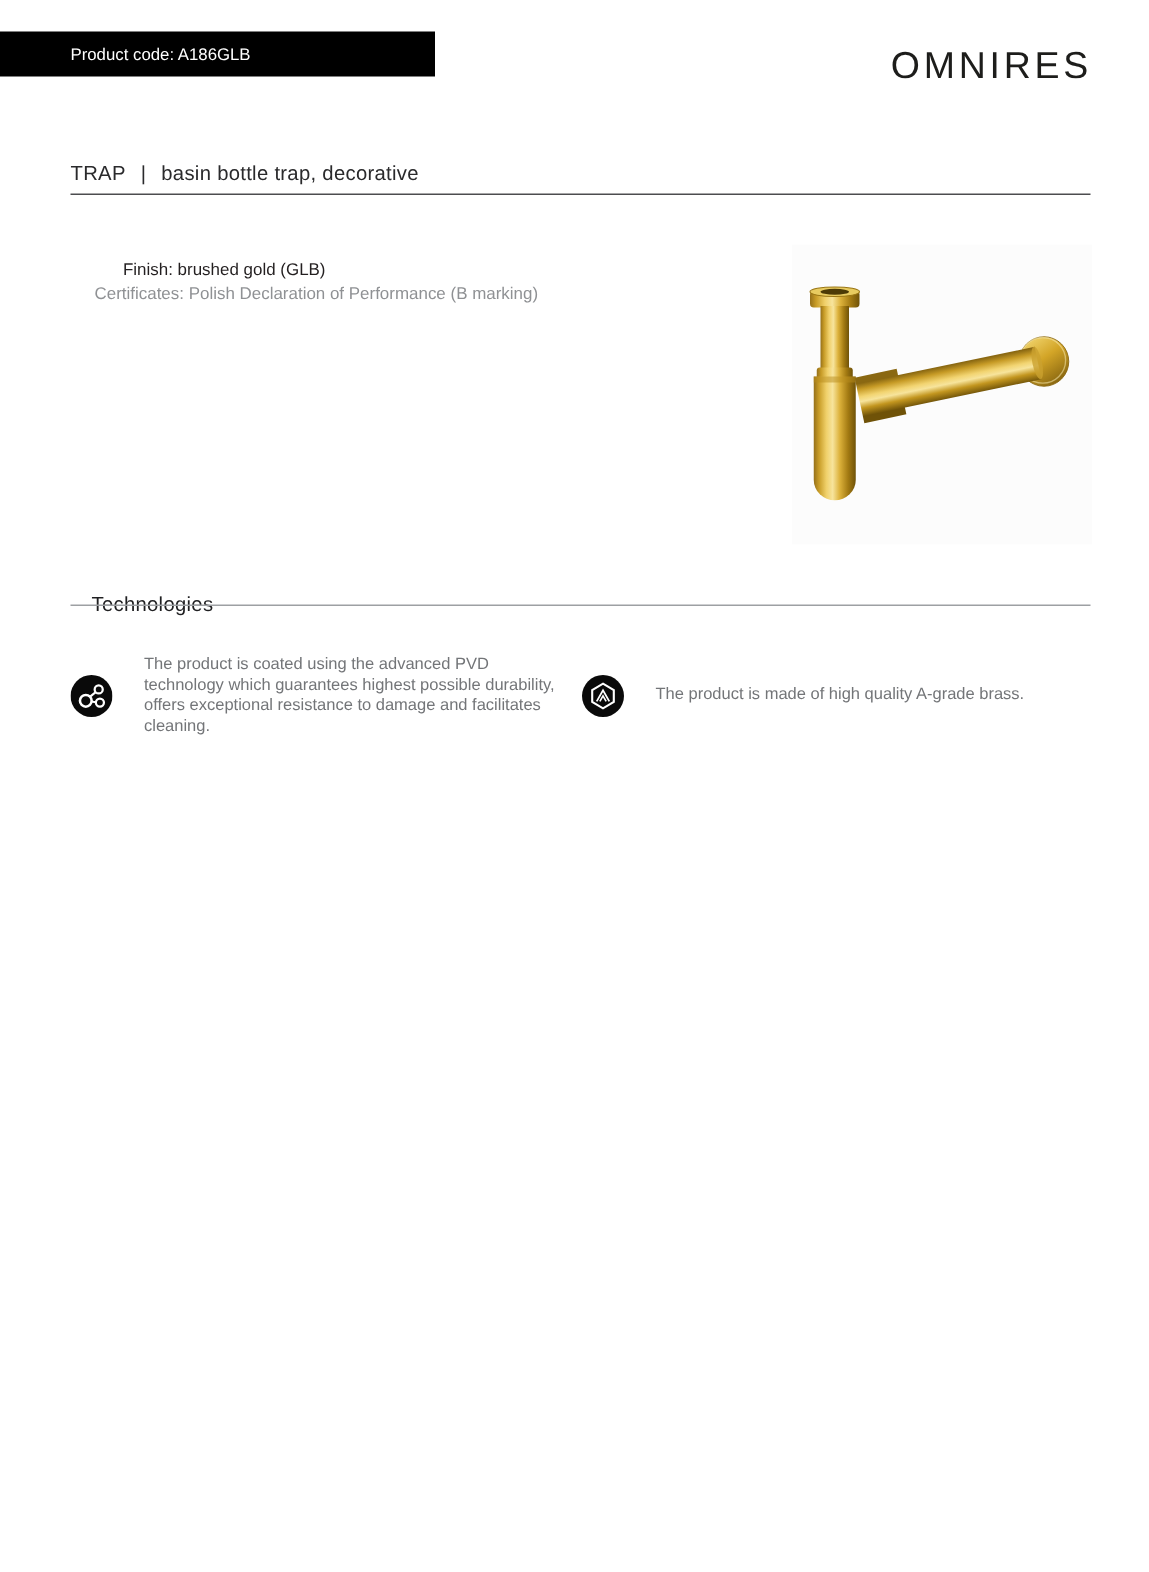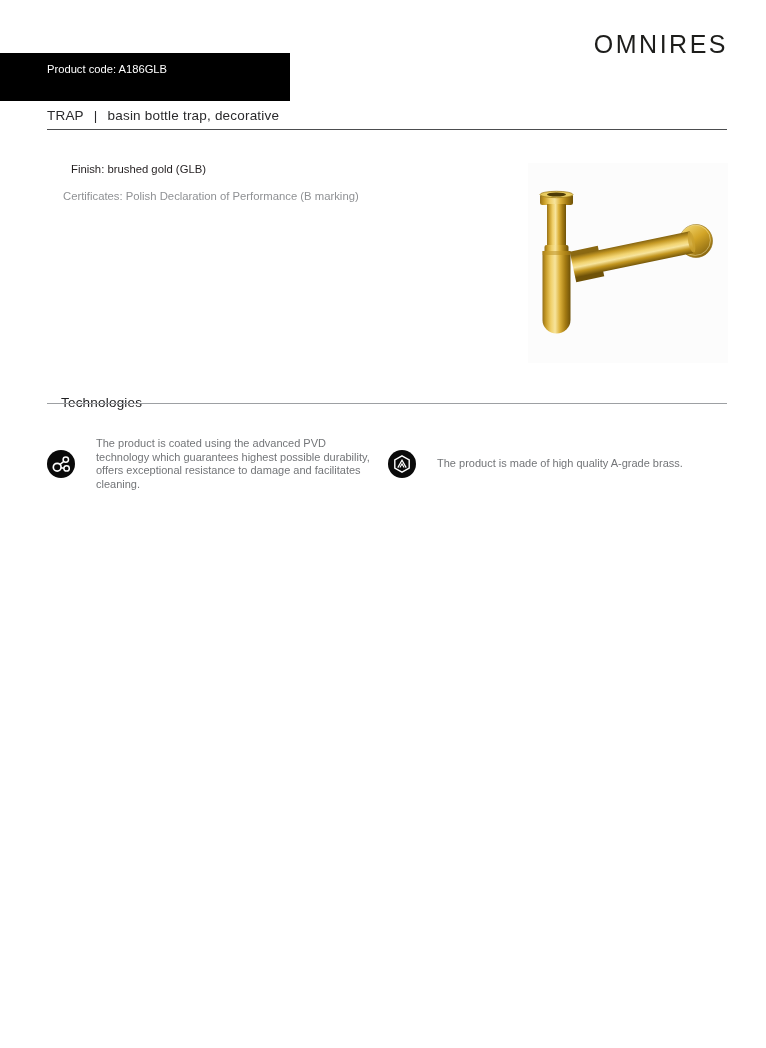--- a/index.html
+++ b/index.html
@@ -8,25 +8,25 @@
     font-family: "Liberation Sans", sans-serif;
     color: #231f20;
     position: relative;
     overflow: hidden;
   }
   .page { position: relative; width: 766px; height: 1048px; background: #fff; }
 
   
   .code-banner {
     position: absolute; left: 0; top: 21px;
-    width: 290px; height: 48px;
+    width: 290px; height: 30px;
     background: #000000; color: #ffffff;
     box-sizing: border-box;
     padding: 9px 26px 0 47px;
-    font-size: 11.2px; line-height: 14px; margin-top: 32px;
+    font-size: 11.2px; line-height: 14px;
   }
 
   
   .logo {
     position: absolute; top: 30px; right: 38px;
     font-size: 25px; letter-spacing: 2.5px;
     font-weight: 400; color: #1d1d1b;
   }
 
   
@@ -37,21 +37,21 @@
   }
   .title .sep { margin: 0 10px; color: #2a2a2c; }
 
   .rule { position: absolute; left: 47px; right: 39px; height: 0; border-top: 1px solid #4c4d4f; }
   .rule-title { top: 129px; }
   .rule-tech  { top: 403px; border-top-color: #9da0a3; }
 
   
   .finish {
     position: absolute; left: 47px; top: 162px;
-    font-size: 11.3px; color: #231f20; margin: 1px; padding-left: 23px;
+    font-size: 11.3px; color: #231f20; margin: 12px; padding-left: 23px;
   }
   .certs {
     position: absolute; left: 63px; top: 190px;
     font-size: 11.3px; color: #8f9194; margin: 0;
   }
 
   
   .product-image {
     position: absolute; left: 528px; top: 163px;
     width: 200px; height: 200px;

